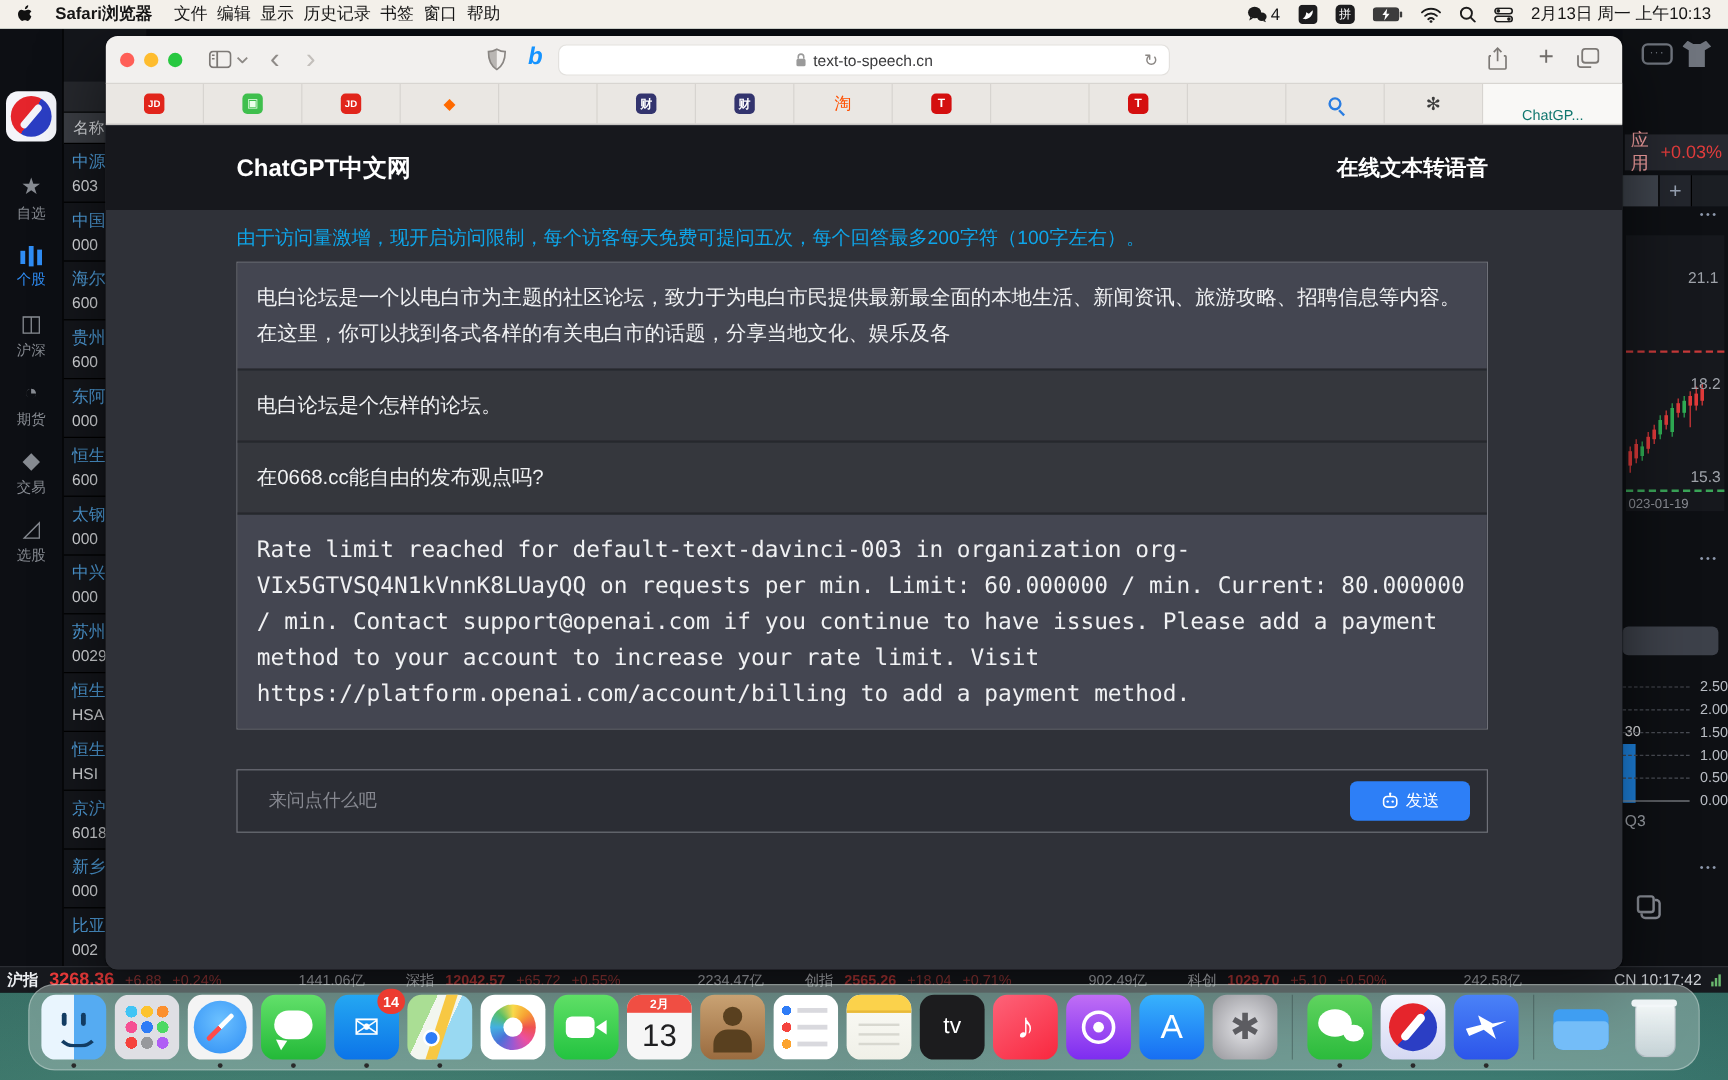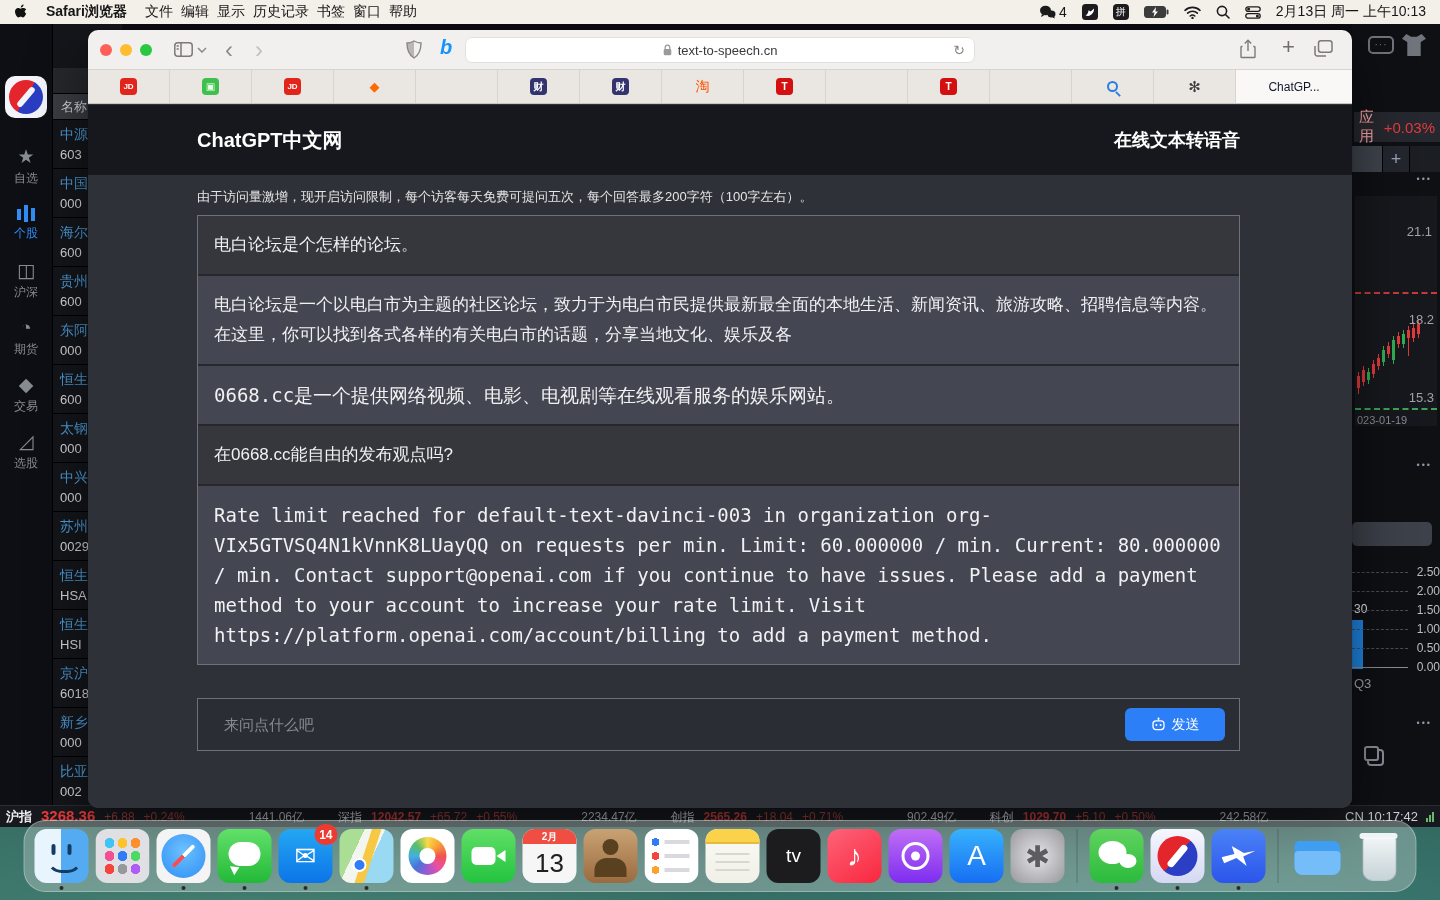--- a/index.html
+++ b/index.html
@@ -125,27 +125,27 @@
   .sf-favbar{height:34px;display:flex;background:#eae7e3;border-bottom:1px solid #c9c6c2}
   .fav-cell{flex:1;display:flex;align-items:center;justify-content:center;border-right:1px solid #d7d4d0}
   .fav-ico{width:17px;height:17px;border-radius:4px;display:flex;align-items:center;justify-content:center;font-weight:700;font-size:10px}
   .fav-ico.jd-icon{font-size:8px}
   .fav-ico.shop-icon{font-size:10px}
   .fav-ico.taobao-icon{font-size:14px;font-weight:400}
   .fav-ico.flame-icon{font-size:13px}
   .fav-ico.openai-icon{font-size:15px;font-weight:400}
   .fav-ico.search-icon{width:11px;height:11px;border:2px solid #2a7de1;border-radius:50%;position:relative}
   .fav-ico.search-icon::after{content:"";position:absolute;width:2px;height:6px;background:#2a7de1;left:8px;top:8px;transform:rotate(-45deg)}
-  .active-tab{width:116px;background:#f9f8f6;display:flex;align-items:center;justify-content:center;font-size:12px;color:#0f172a}
+  .active-tab{width:116px;background:#f9f8f6;display:flex;align-items:flex-end;justify-content:center;font-size:12px;color:#0f766e}
 
   .sf-page{position:absolute;top:75px;left:0;right:0;bottom:0;background:#2f3138;overflow:hidden}
   .pg-head{height:70px;background:#17181d;display:flex;align-items:center;padding:0 112px 0 109px}
   .pg-title{font-size:20px;font-weight:700;color:#fff}
   .pg-nav{margin-left:auto;font-size:18px;font-weight:700;color:#fff}
-  .pg-notice{margin:13px 109px 0;font-size:13px;color:#e5e5e5}
+  .pg-notice{margin:13px 109px 0;font-size:16px;color:#0ea5e9}
   .chat{margin:9px 0 0 109px;width:1043px;border:1px solid #6f7179;background:#26282d}
   .msg{padding:14px 16px;font-size:17px;line-height:30px;color:#f0f1f3;border-bottom:2px solid #26282d;word-wrap:break-word}
   .msg:last-child{border-bottom:none}
   .msg.q{background:#35373d}
   .msg.a{background:#444651}
   .msg.mono{font-family:"DejaVu Sans Mono","Liberation Mono",monospace;font-size:19px}
   .inputrow{margin:33px 0 0 109px;width:1043px;height:53px;border:1px solid #6f7179;background:#2b2d34;
             display:flex;align-items:center;padding:0 14px 0 24px}
   .chat-input{flex:1;background:transparent;border:none;outline:none;color:#e8e8ea;font-size:15px;font-family:inherit}
   .chat-input::placeholder{color:#878991}
@@ -625,23 +625,22 @@
       </div>
     </div>
 
   <div class="sf-page">
     <div class="pg-head">
       <span class="pg-title">ChatGPT中文网</span>
       <span class="pg-nav">在线文本转语音</span>
     </div>
     <div class="pg-notice">由于访问量激增，现开启访问限制，每个访客每天免费可提问五次，每个回答最多200字符（100字左右）。</div>
     <div class="chat" id="chat">
+        <div class="msg a">电白论坛是一个以电白市为主题的社区论坛，致力于为电白市民提供最新最全面的本地生活、新闻资讯、旅游攻略、招聘信息等内容。在这里，你可以找到各式各样的有关电白市的话题，分享当地文化、娱乐及各</div>
         <div class="msg q">电白论坛是个怎样的论坛。</div>
-        <div class="msg a">电白论坛是一个以电白市为主题的社区论坛，致力于为电白市民提供最新最全面的本地生活、新闻资讯、旅游攻略、招聘信息等内容。在这里，你可以找到各式各样的有关电白市的话题，分享当地文化、娱乐及各</div>
-        <div class="msg a mono">0668.cc是一个提供网络视频、电影、电视剧等在线观看服务的娱乐网站。</div>
         <div class="msg q">在0668.cc能自由的发布观点吗?</div>
         <div class="msg a mono">Rate limit reached for default-text-davinci-003 in organization org-VIx5GTVSQ4N1kVnnK8LUayQQ on requests per min. Limit: 60.000000 / min. Current: 80.000000 / min. Contact support@openai.com if you continue to have issues. Please add a payment method to your account to increase your rate limit. Visit https://platform.openai.com/account/billing to add a payment method.</div>
       </div>
     <div class="inputrow">
       <input class="chat-input" type="text" placeholder="来问点什么吧" style="">
       <button class="send-btn">
         <svg width="15" height="15" viewBox="0 0 15 15">
             <line x1="7.5" y1="1" x2="7.5" y2="3.5" stroke="#fff" stroke-width="1.3"></line>
             <circle cx="7.5" cy="1.5" r="1" fill="#fff"></circle>
             <rect x="2" y="3.8" width="11" height="8.8" rx="3" stroke="#fff" stroke-width="1.3" fill="none"></rect>

